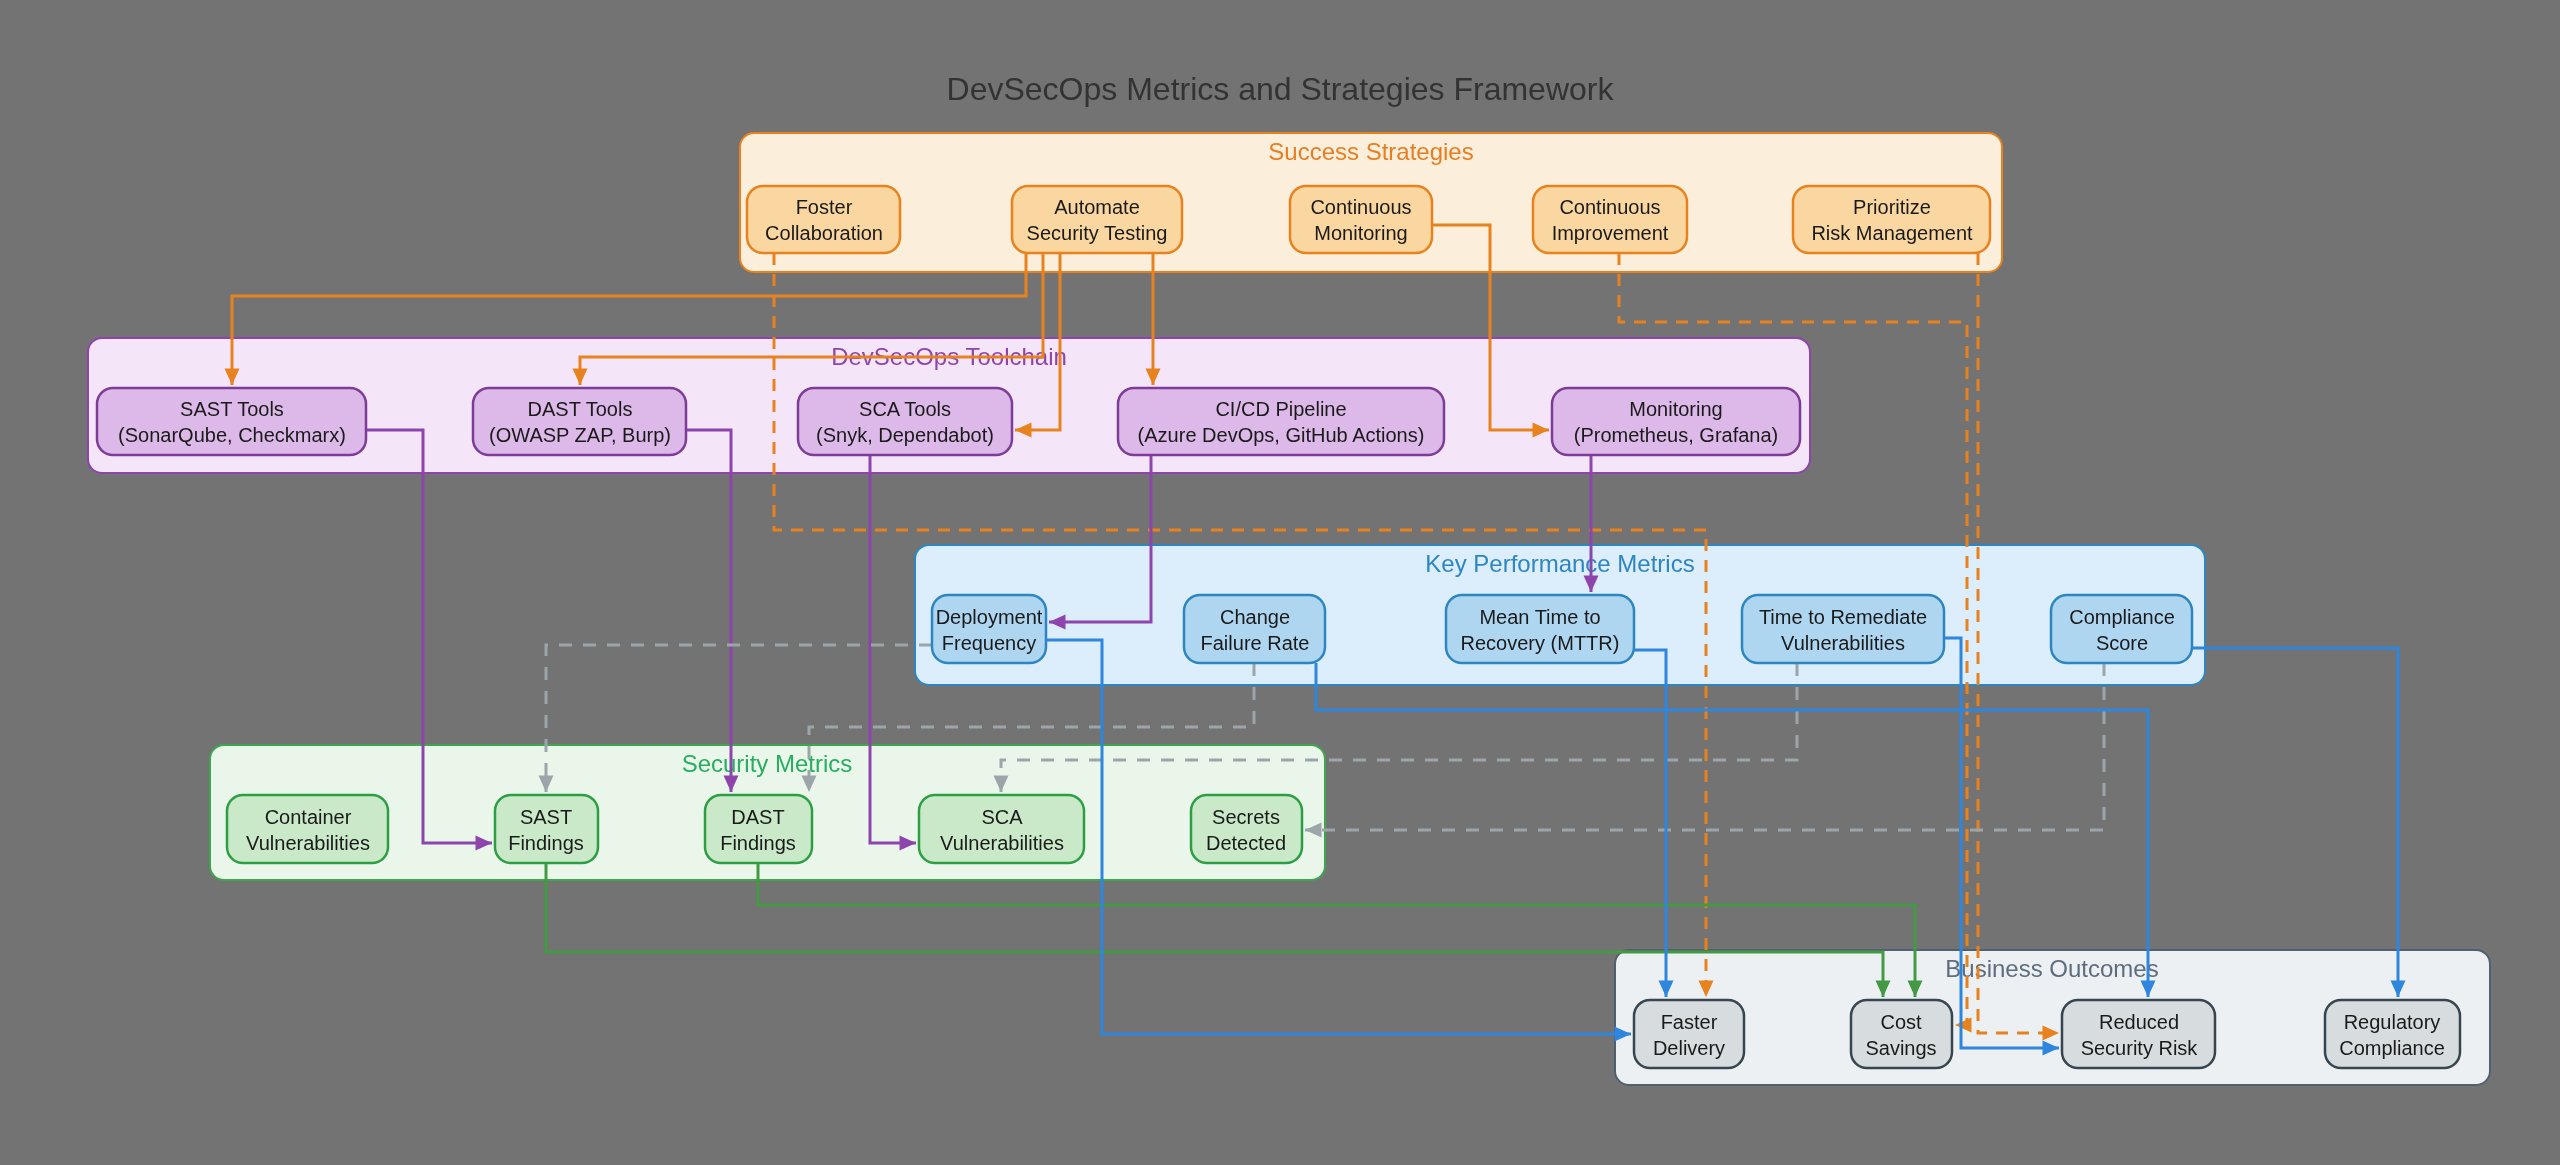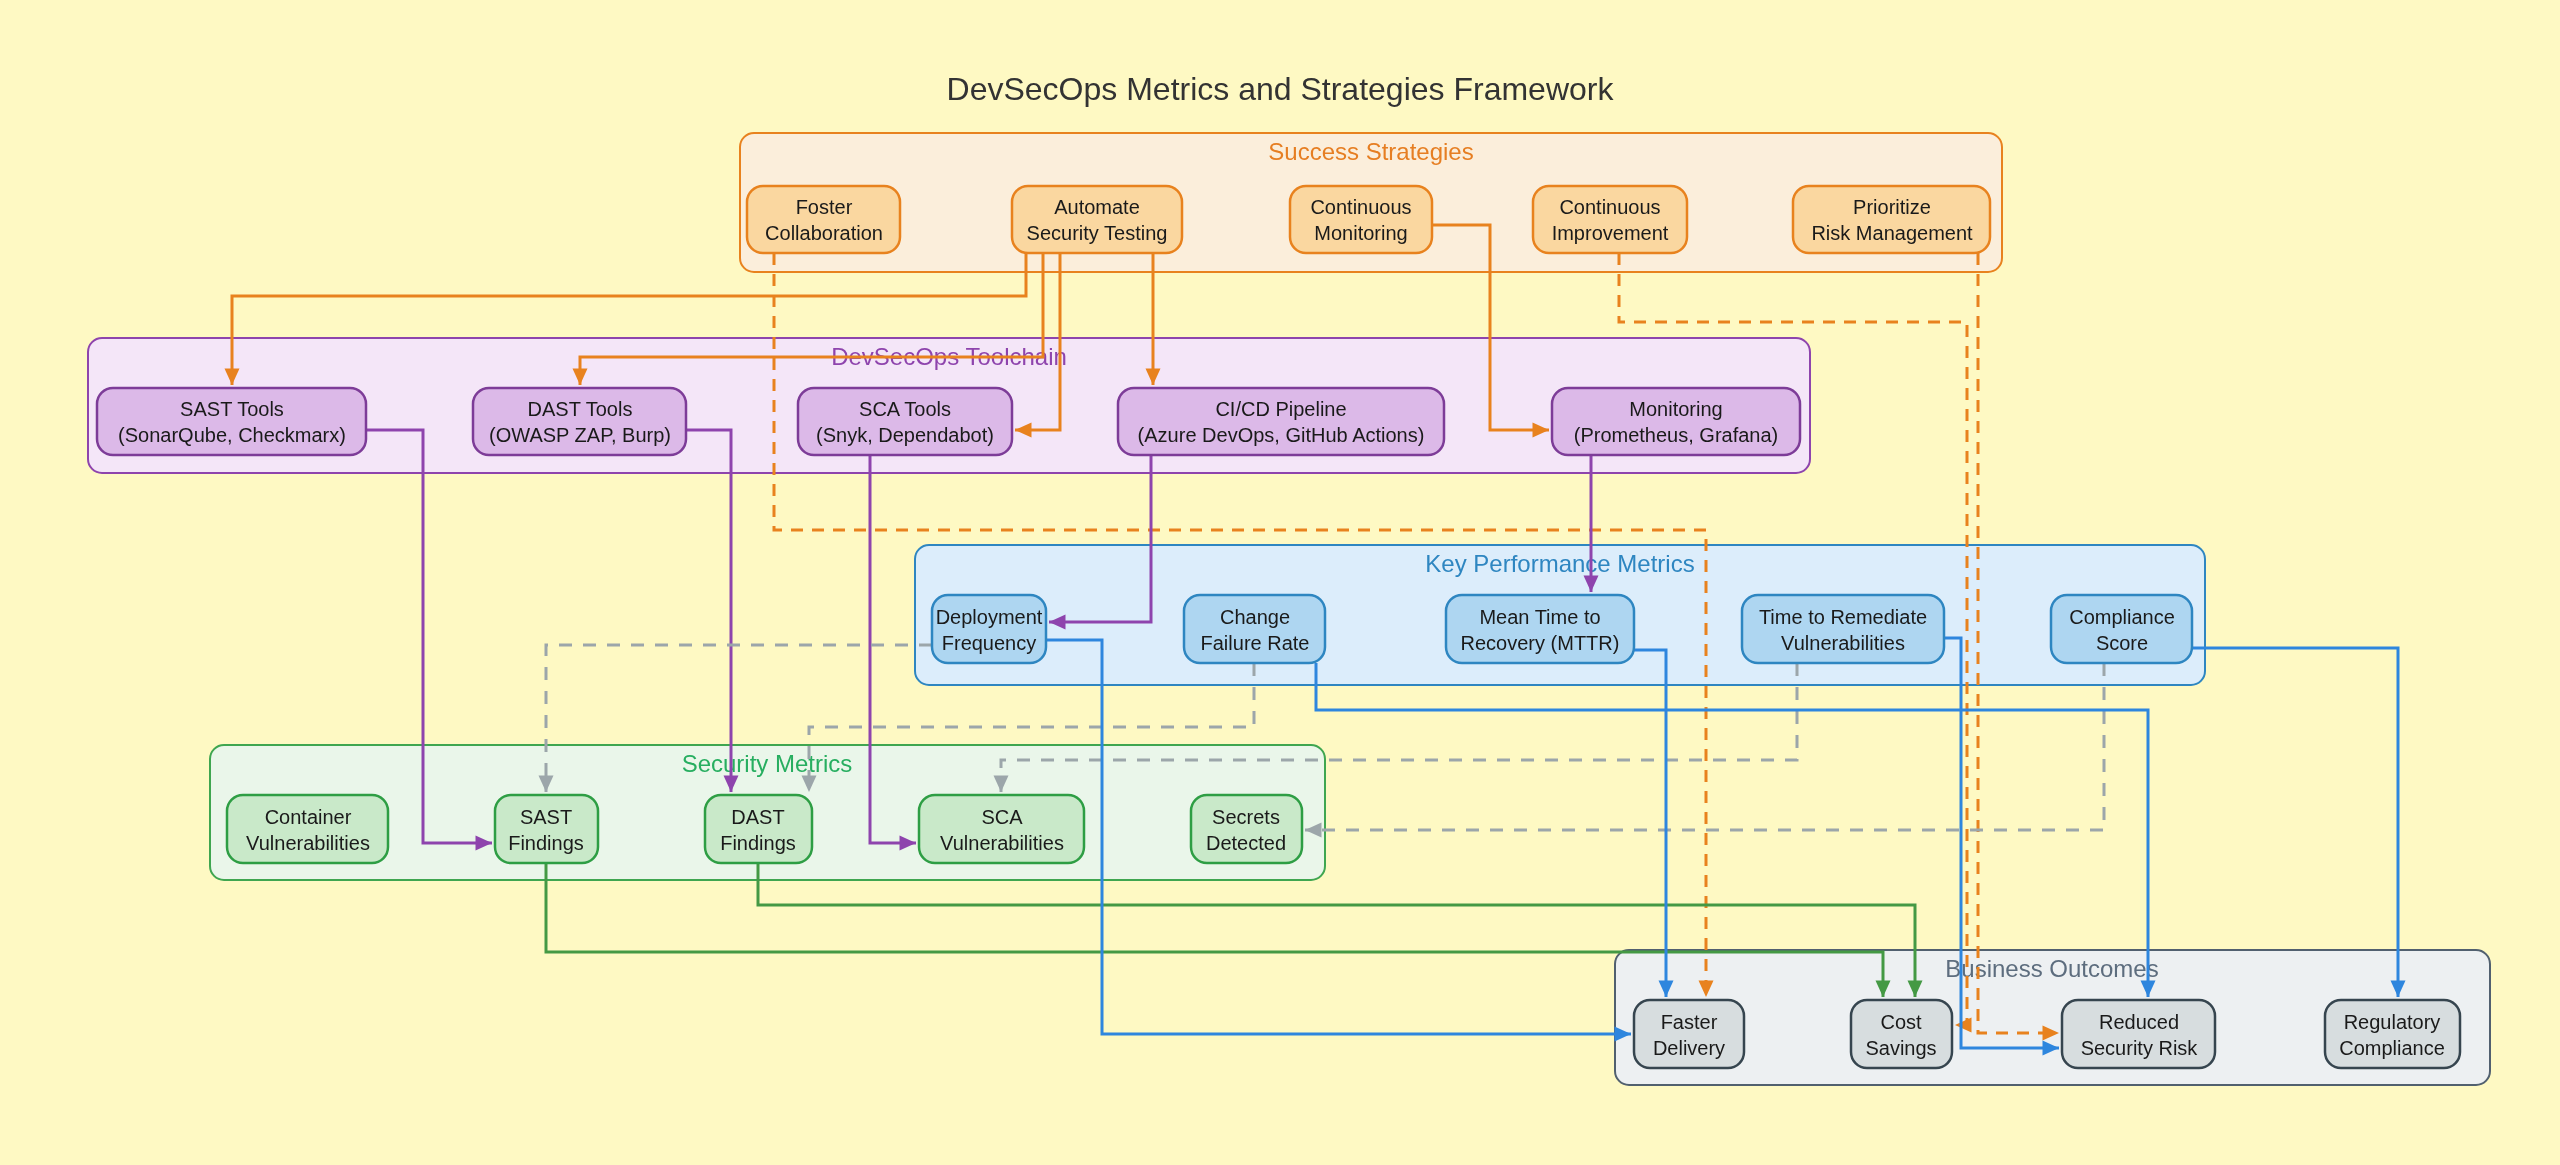--- a/index.html
+++ b/index.html
@@ -1,16 +1,16 @@
 <!DOCTYPE html>
 <html><head>
 <meta charset="utf-8">
 <style>
   html,body{margin:0;padding:0;background:#ffffff;}
-  .stage{width:2560px;height:1165px;background:#fef9c3;}
+  .stage{width:2560px;height:1165px;background:#737373;}
   svg{display:block;font-family:"Liberation Sans", sans-serif;}
   text{fill:#1a1a1a;}
   .title-text{font-size:32px;fill:#333333;text-anchor:middle;}
   .cluster-label{font-size:24px;text-anchor:middle;}
   .node-text{font-size:20px;text-anchor:middle;}
   
   .cl-orange{fill:#FBEEDB;stroke:#E8821E;stroke-width:2;}
   .cl-purple{fill:#F4E6F8;stroke:#8E44AD;stroke-width:2;}
   .cl-blue{fill:#DCEDFB;stroke:#2E86C1;stroke-width:2;}
   .cl-green{fill:#EAF6EA;stroke:#3FA650;stroke-width:2;}

